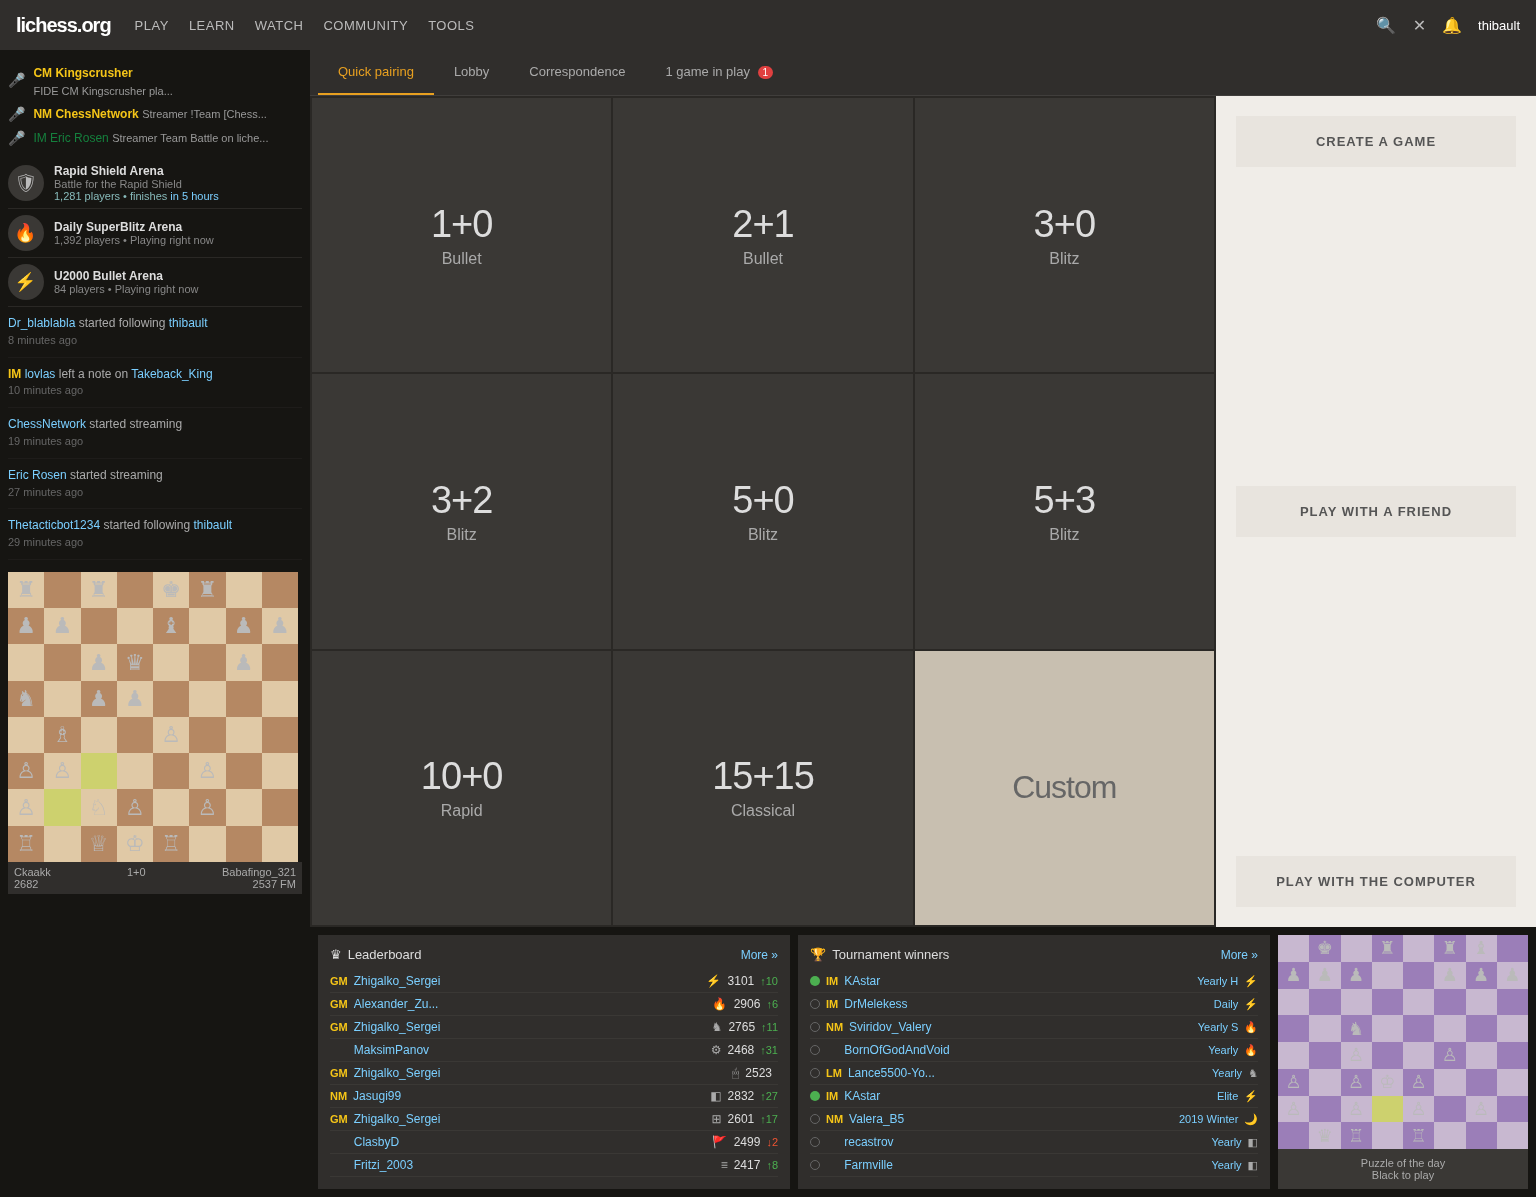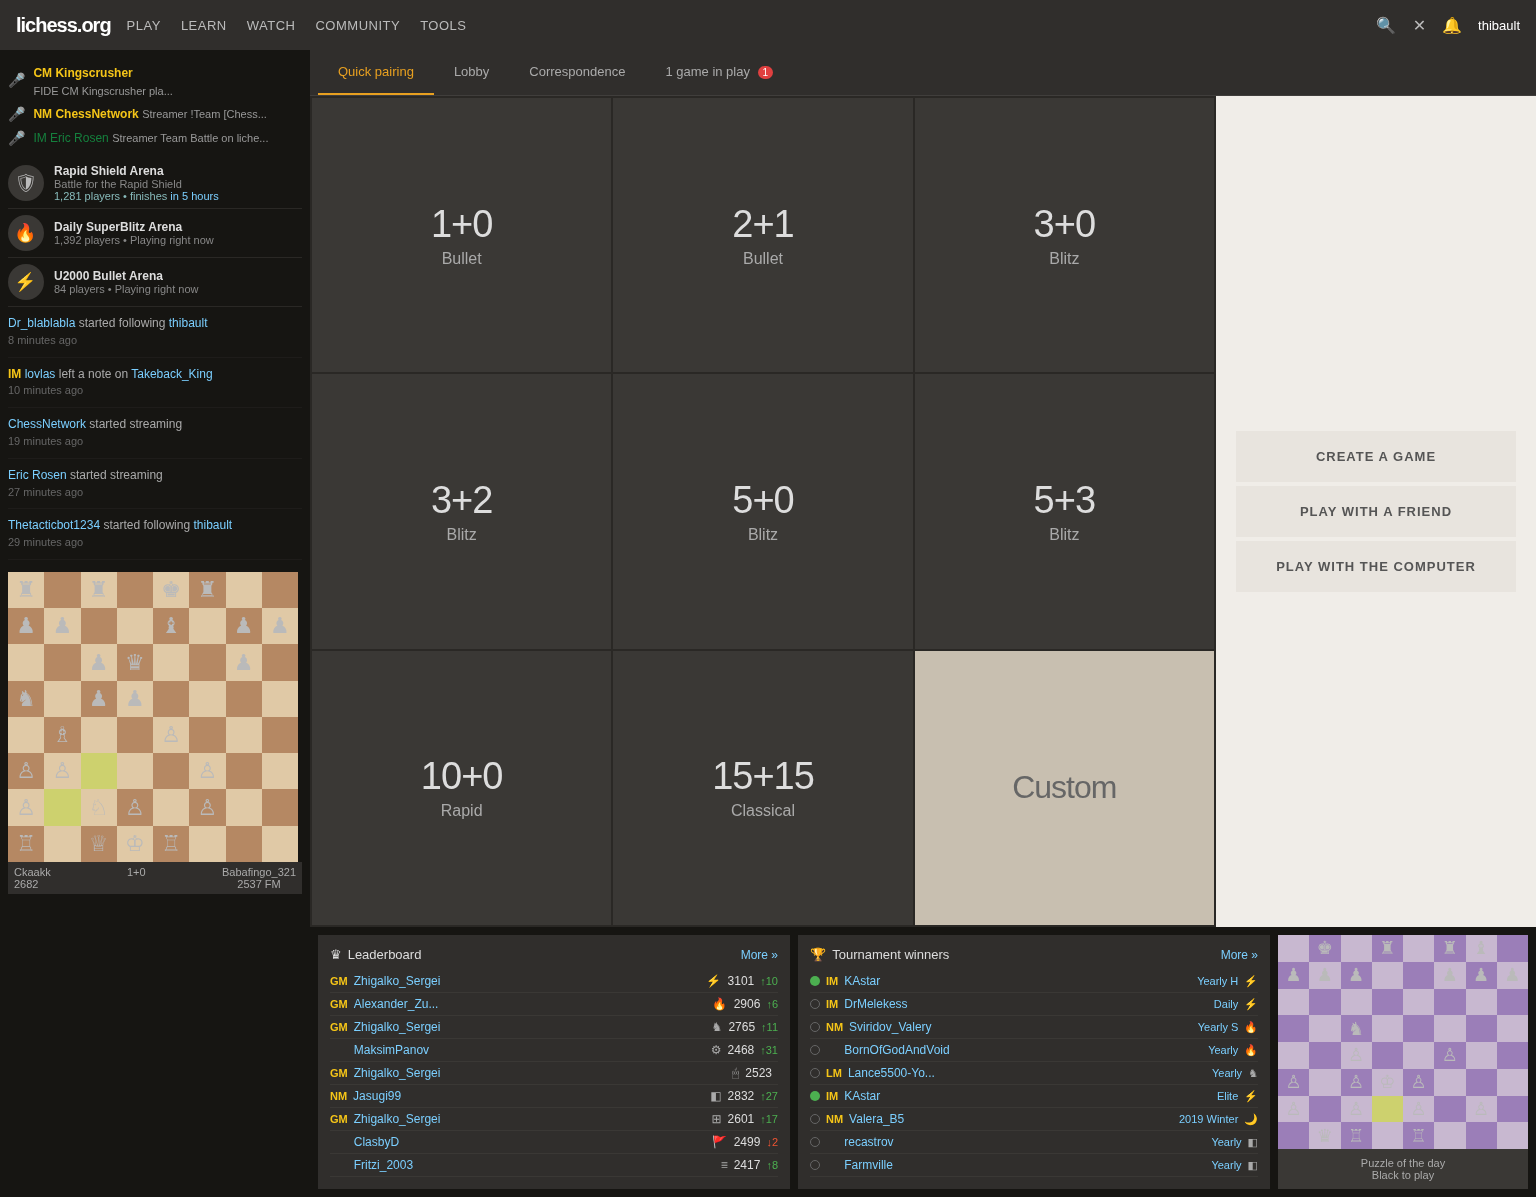--- a/index.html
+++ b/index.html
@@ -1,19 +1,19 @@
 <!DOCTYPE html>
 <html><head>
   <meta charset="utf-8">
   <style>
     * { box-sizing: border-box; margin: 0; padding: 0; }
     body { font-family: 'Segoe UI', Arial, sans-serif; background: #161512; color: #bababa; font-size: 13px; overflow-x: hidden; }
 
     
-    .top-nav { background: #302e2c; display: flex; align-items: center; height: 50px; padding: 0 16px; gap: 16px; }
+    .top-nav { background: #302e2c; display: flex; align-items: center; height: 50px; padding: 0 16px; gap: 24px; }
     .logo { color: #fff; font-size: 20px; font-weight: bold; letter-spacing: -1px; }
     .nav-links { display: flex; gap: 20px; text-align: center; }
     .nav-link { color: #bbb; font-size: 13px; text-transform: uppercase; cursor: pointer; letter-spacing: 0.5px; }
     .nav-right { margin-left: auto; display: flex; align-items: center; gap: 16px; }
     .nav-icon { color: #bbb; cursor: pointer; font-size: 16px; }
     .username { color: #fff; font-size: 13px; cursor: pointer; }
 
     
     .main-layout { display: flex; height: calc(100vh - 50px); }
 
@@ -47,21 +47,21 @@
     .pairing-cell { background: #3a3835; display: flex; flex-direction: column; align-items: center; justify-content: center; padding: 30px 0; cursor: pointer; transition: background 0.15s; position: relative; overflow: hidden; }
     .pairing-cell .time-label { font-size: 38px; color: #ddd; font-weight: 300; letter-spacing: -1px; }
     .pairing-cell .type-label { font-size: 16px; color: #aaa; margin-top: 4px; }
     .pairing-cell.custom { background: #3a3835; }
 
     
     .watermark { position: absolute; width: 100%; height: 100%; display: flex; align-items: center; justify-content: center; opacity: 0.07; font-size: 120px; color: #fff; pointer-events: none; }
 
     
     .right-panel { width: 320px; background: #f0ede8; flex-shrink: 0; display: flex; flex-direction: column; }
-    .right-top { flex: 1; display: flex; flex-direction: column; align-items: center; justify-content: center; gap: 4px; padding: 20px; }
+    .right-top { flex: 1; display: flex; flex-direction: column; align-items: center; justify-content: space-between; gap: 12px; padding: 20px; }
     .action-btn { width: 100%; padding: 18px; background: #e8e4de; border: none; font-size: 13px; letter-spacing: 1px; text-transform: uppercase; color: #555; cursor: pointer; font-weight: bold; text-align: center; }
 
     .stats-box { padding: 12px 20px; background: #f0ede8; border-top: 1px solid #ddd; }
     .stats-box .stat { font-size: 13px; color: #555; }
 
     
     .bottom-section { display: flex; background: #161512; }
 
     
     .leaderboard { flex: 1; padding: 12px; background: #302e2c; margin: 8px; }
@@ -247,21 +247,21 @@
           <div style="display: flex; align-items: center; justify-content: center; background: rgb(224, 201, 166); font-size: 22px; user-select: none;"></div>
         </div>
       <div class="board-info">
         <div>
           <div>Ckaakk</div>
           <div>2682</div>
         </div>
         <div style="text-align:center">
           <div>1+0</div>
         </div>
-        <div style="text-align:center">
+        <div style="text-align:right">
           <div>Babafingo_321</div>
           <div>2537 FM</div>
         </div>
       </div>
     </div>
   </div>
 
   <div class="full-center">
 
     <div class="tabs-bar">

